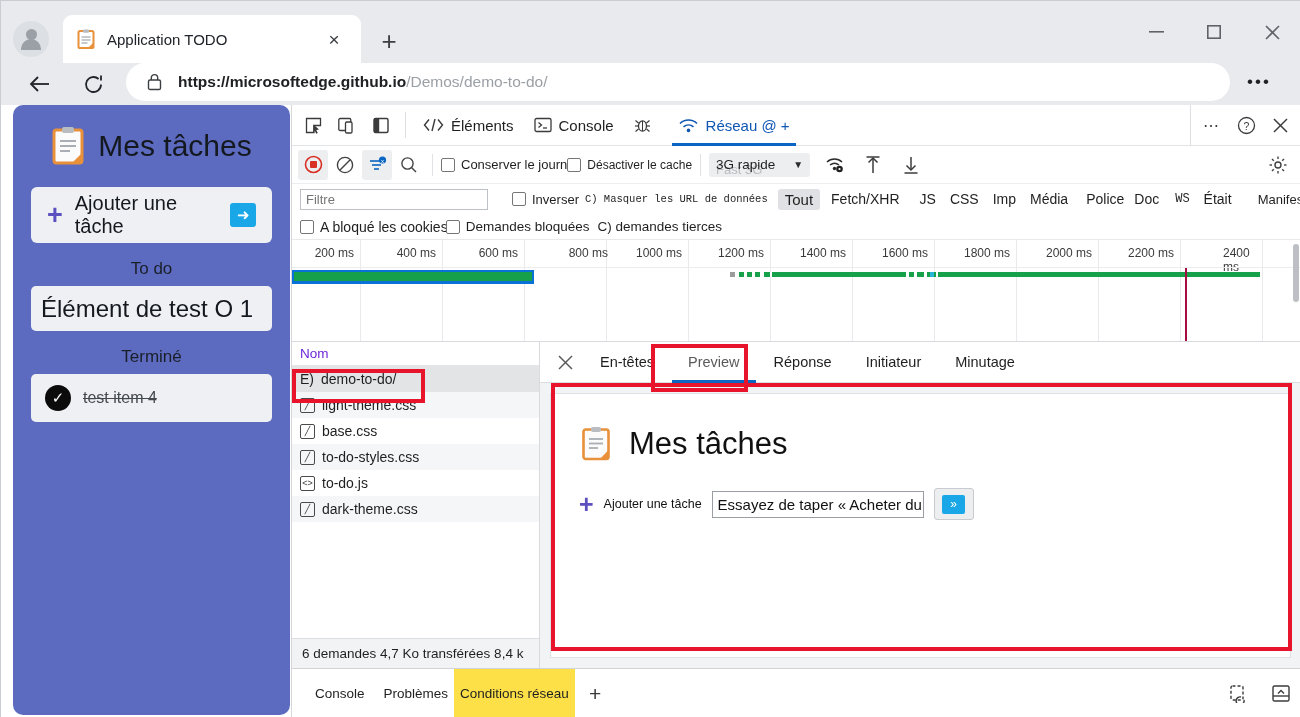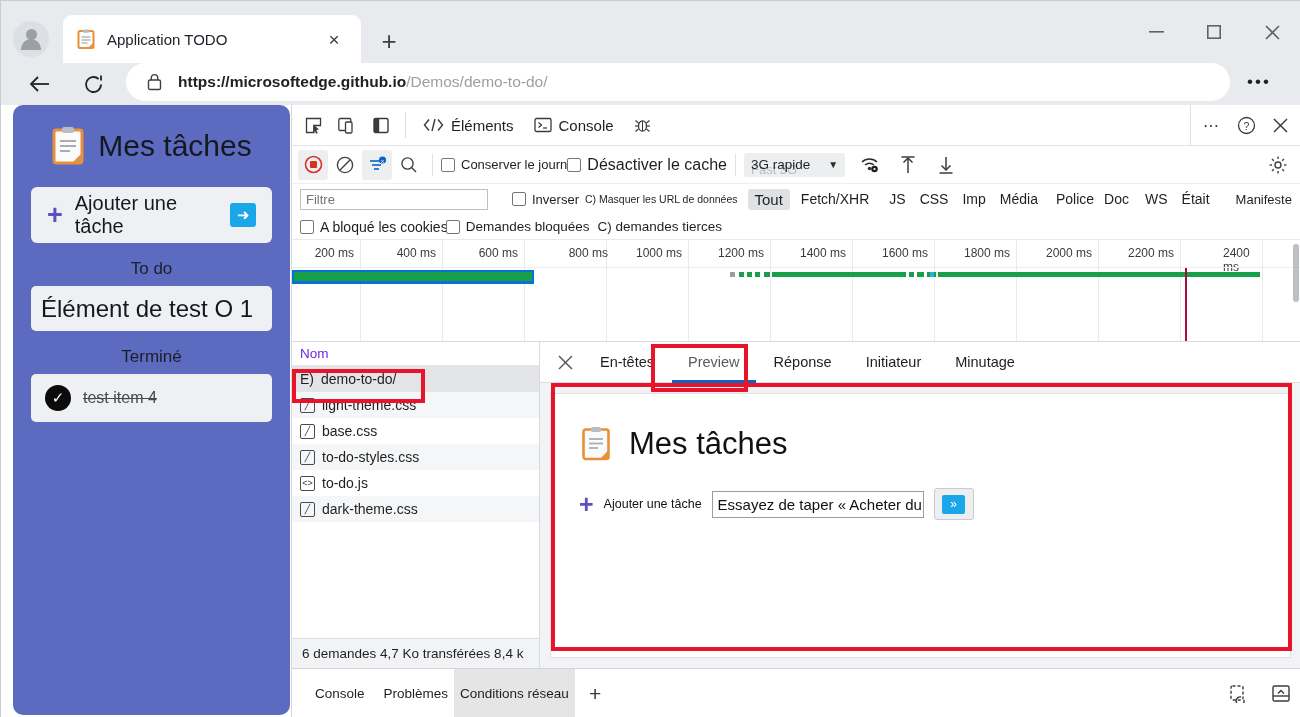--- a/index.html
+++ b/index.html
@@ -338,21 +338,21 @@
   
   #drawer {
     height: 50px; flex: 0 0 auto; border-top: 1px solid #d2d4d7;
     display: flex; align-items: center; padding-left: 10px; position: relative;
     background: #fff;
   }
   .dr-tab {
     padding: 0 13px; height: 50px; display: flex; align-items: center;
     font-size: 13.5px; color: #1f1f1f; white-space: nowrap;
   }
-  .dr-tab.active { background: #e5e5e5; color: #1f1f1f; }
+  .dr-tab.active { background: #fde047; color: #1f1f1f; }
   #drawer .plusbtn {
     margin-left: 14px; font-size: 21px; color: #3a3a3a; font-weight: 300;
   }
   #drawer-right { position: absolute; right: 10px; display: flex; gap: 22px; align-items: center; }
 
   svg { display: block; }
 </style>
 </head>
 <body>
 
@@ -520,20 +520,30 @@
                 <line x1="4.2" y1="9" x2="1" y2="9"></line>
                   <line x1="12.8" y1="9" x2="16" y2="9"></line>
                 <line x1="4.5" y1="12" x2="1.5" y2="14.5"></line>
                   <line x1="12.5" y1="12" x2="15.5" y2="14.5"></line>
               </g>
             </svg>
           </span>
           <span></span>
         </div>
 
+        <div class="dt-tab active">
+          <span>
+            <svg width="21" height="16" viewBox="0 0 21 16">
+              <path d="M2 6.5 A12 12 0 0 1 19 6.5" fill="none" stroke="#0f56b3" stroke-width="1.6"></path>
+              <path d="M5.5 9.8 A8 8 0 0 1 15.5 9.8" fill="none" stroke="#0f56b3" stroke-width="1.6"></path>
+              <circle cx="10.5" cy="13.4" r="1.8" fill="#0f56b3"></circle>
+            </svg>
+          </span>
+          <span>Réseau @ +</span>
+        </div>
 
         <div id="dt-tabbar-right">
           <div class="dt-iconbtn">
             <span style="letter-spacing:2px;font-size:16px;">⋯</span>
           </div>
           <div class="dt-iconbtn">
             <svg width="19" height="19" viewBox="0 0 19 19">
               <circle cx="9.5" cy="9.5" r="8" fill="none" stroke="#3b3b3b" stroke-width="1.3"></circle>
               <text x="9.5" y="13.6" font-size="10.5" text-anchor="middle" fill="#3b3b3b" font-family="Liberation Sans">?</text>
             </svg>
@@ -577,21 +587,21 @@
             <line x1="11.5" y1="11.5" x2="16" y2="16" stroke="#424242" stroke-width="1.4"></line>
           </svg>
         </div>
         <div class="tb-sep"></div>
         <label class="tb-check">
           <span class="cbox"></span>
           <span>Conserver le journal</span>
         </label>
         <label class="tb-check" style="margin-left:-12px;">
           <span class="cbox"></span>
-          <span style="font-size:16px;">Désactiver le cache</span>
+          <span style="font-size:12px;">Désactiver le cache</span>
         </label>
         <div class="tb-sep"></div>
         <div class="throttle">
           <span class="ghost">Fast 3G</span>
           <span style="position:relative;z-index:2;">3G rapide</span>
           <span class="caret">▼</span>
         </div>
         <div class="tb-btn" style="margin-left:8px;">
           <svg width="20" height="18" viewBox="0 0 20 18">
             <path d="M2 6 A11 11 0 0 1 17 6" fill="none" stroke="#2b2b2b" stroke-width="1.5"></path>
@@ -631,32 +641,32 @@
           </svg>
         </div>
       </div>
 
       <div id="filter-bar">
         <input id="filter-input" type="text" placeholder="Filtre" style="">
         <label class="tb-check" style="margin-left:24px;">
           <span class="cbox"></span>
           <span>Inverser</span>
         </label>
-        <span class="tiny" style="margin-left:6px;">C) Masquer les URL de données</span>
+        <span class="tiny" style="margin-left:6px;font-family:Liberation Mono, monospace;">C) Masquer les URL de données</span>
         <span class="vsep" style="margin-left:6px;"></span>
         <span class="chip sel" style="font-size:15px;margin-left:2px;">Tout</span>
         <span class="vsep"></span>
         <span class="chip" style="font-size:14px;">Fetch/XHR</span>
         <span class="chip" style="font-size:14px;margin-left:6px;">JS</span>
         <span class="chip" style="font-size:14px;">CSS</span>
         <span class="chip" style="font-size:14px;">Imp</span>
         <span class="chip" style="font-size:14px;">Média</span>
         <span class="chip" style="font-size:14px;margin-left:4px;">Police</span>
         <span class="chip" style="font-size:14px;margin-left:-4px;">Doc</span>
-        <span class="chip" style="font-size:14px;margin-left:2px;">WS</span>
+        <span class="chip" style="font-size:12px;margin-left:2px;font-family:Liberation Mono, monospace;">WS</span>
         <span class="chip" style="font-size:14px;">Était</span>
         <span class="chip" style="font-size:13px;margin-left:12px;">Manifeste</span>
         <span class="chip" style="font-size:13px;margin-left:-2px;">Autre</span>
       </div>
 
       <div id="filter-bar2">
         <label class="tb-check">
           <span class="cbox"></span>
           <span style="font-size:14px;">A bloqué les cookies</span>
         </label>

